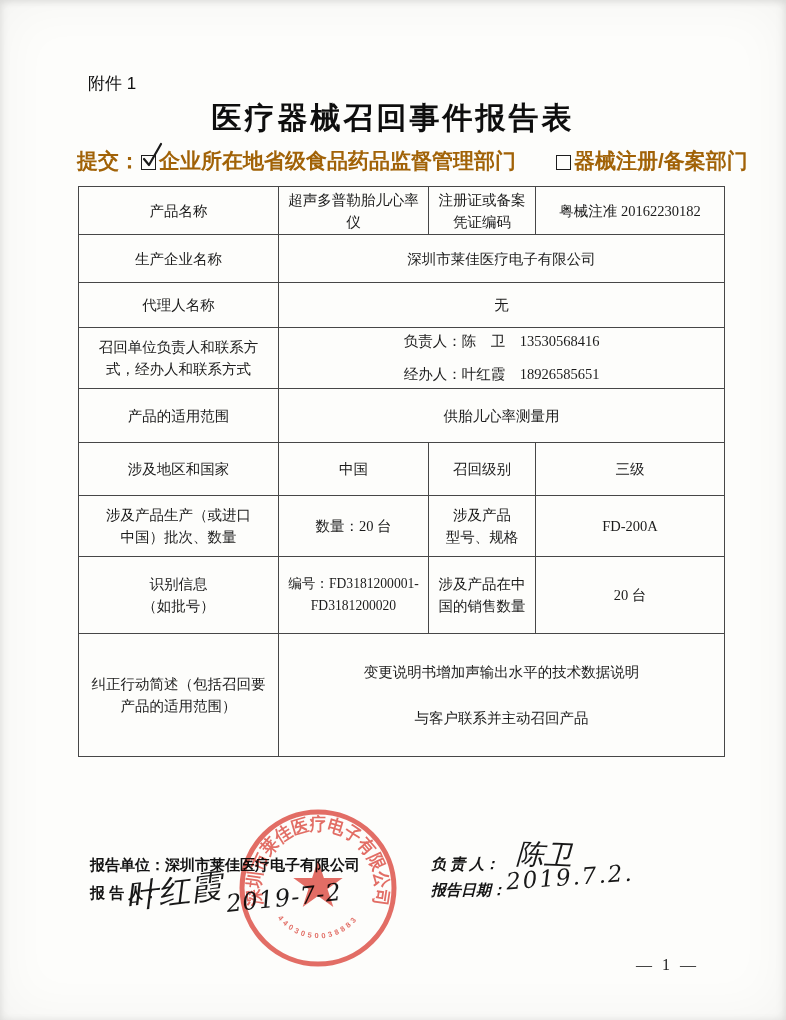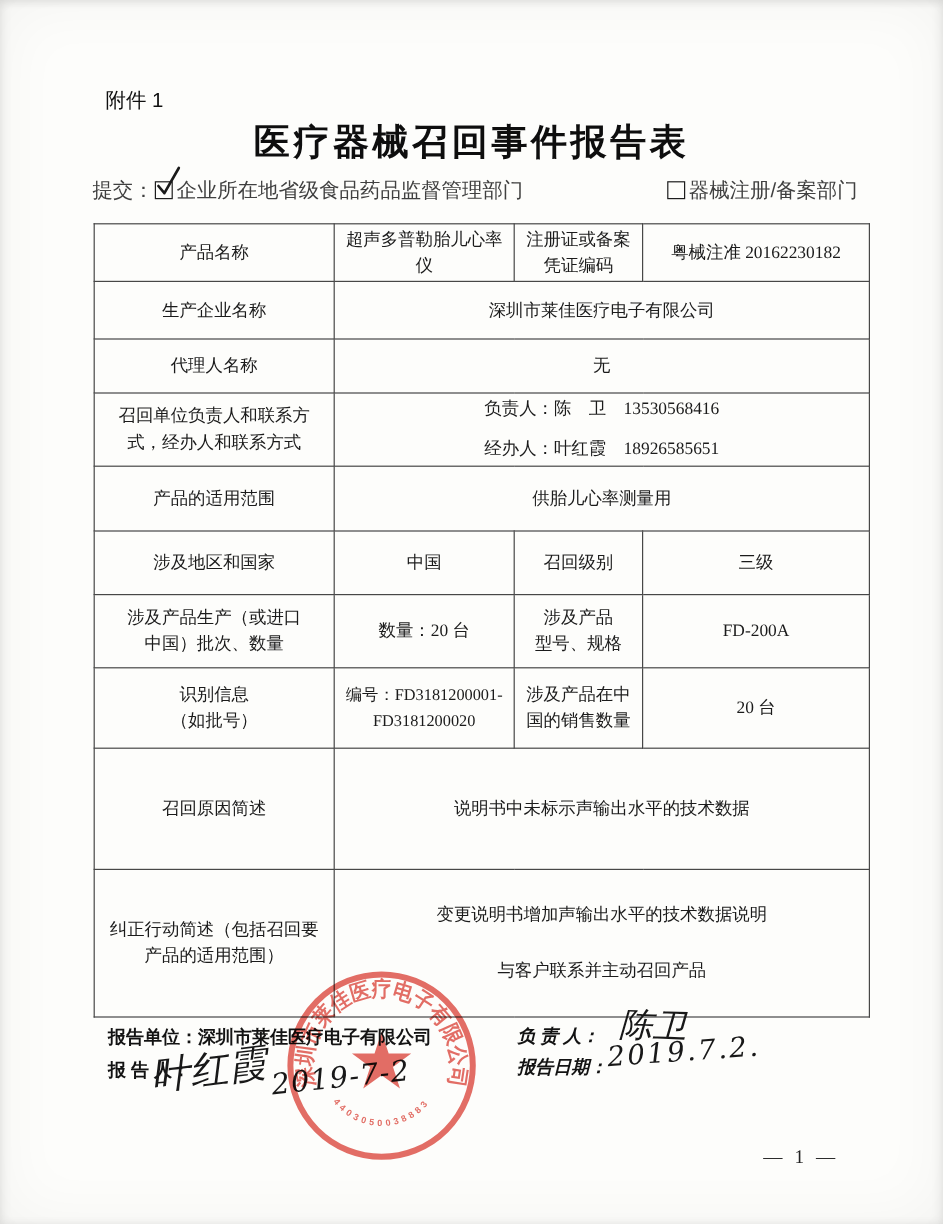--- a/index.html
+++ b/index.html
@@ -15,41 +15,41 @@
     position:absolute;left:88px;top:32px;font-family:"Liberation Sans",sans-serif;
     font-size:17px;color:#101010;margin-top:40px;
   }
   .title{
     position:absolute;left:0;right:0;top:86px;margin:12px;text-align:center;
     font-family:"Liberation Sans",sans-serif;font-size:30px;font-weight:700;
     letter-spacing:3px;color:#0e0e0e;
   }
   .submit-row{
     position:absolute;left:77px;top:147px;width:646px;height:22px;
-    font-family:"Liberation Sans",sans-serif;font-size:17px;font-weight:400;color:#404040;
+    font-family:"Liberation Sans",sans-serif;font-size:21px;font-weight:700;color:#a16207;
     white-space:nowrap;
   }
   .checkbox{
     display:inline-block;width:13px;height:13px;border:1.5px solid #1d1d1d;
     position:relative;vertical-align:-2px;margin:0 3px 0 1px;background:transparent;
   }
   .checkbox .tick{position:absolute;left:-2px;top:-14px;overflow:visible;}
   .opt2{position:absolute;left:478px;top:0;}
   
   .report-table{
     position:absolute;left:78px;top:186px;width:646px;border-collapse:collapse;table-layout:fixed;
   }
   .report-table td{
     border:1px solid #474747;text-align:center;vertical-align:middle;
     font-size:14.5px;line-height:22px;padding:0 3px;color:#1b1b1b;
   }
   tr.r1{height:48px;} tr.r2{height:48px;} tr.r3{height:45px;} tr.r4{height:61px;}
   tr.r5{height:54px;} tr.r6{height:53px;} tr.r7{height:61px;} tr.r8{height:67px;}
   tr.r9{height:101px;} tr.r10{height:123px;}
-  td.small{font-size:13.6px;padding:6px 1px;margin-top:44px;}
+  td.small{font-size:13.6px;padding:16px 1px;margin-top:44px;}
   .two-line div{line-height:22px;}
   .contact-block{display:inline-block;text-align:left;}
   .contact-block div{line-height:20px;}
   .contact-block div + div{margin-top:13px;}
   .action-block div{line-height:21px;}
   .action-block div + div{margin-top:25px;}
   .action-cell{vertical-align:top;padding-top:24px;}
   
   .f-left{
     position:absolute;left:90px;top:851px;font-family:"Liberation Sans",sans-serif;
@@ -156,24 +156,20 @@
       </td>
       <td class="two-line small">
         <div>编号：FD3181200001-</div>
             <div>FD3181200020</div>
       </td>
       <td class="two-line">
         <div>涉及产品在中</div>
             <div>国的销售数量</div>
       </td>
       <td>20 台</td>
-    </tr>
-    <tr class="r9">
-      <td>召回原因简述</td>
-      <td colspan="3">说明书中未标示声输出水平的技术数据</td>
     </tr>
     <tr class="r10">
       <td class="two-line">
         <div>纠正行动简述（包括召回要</div>
             <div>产品的适用范围）</div>
       </td>
       <td colspan="3" class="action-cell">
         <div class="action-block">
           <div>变更说明书增加声输出水平的技术数据说明</div>
           <div>与客户联系并主动召回产品</div>

